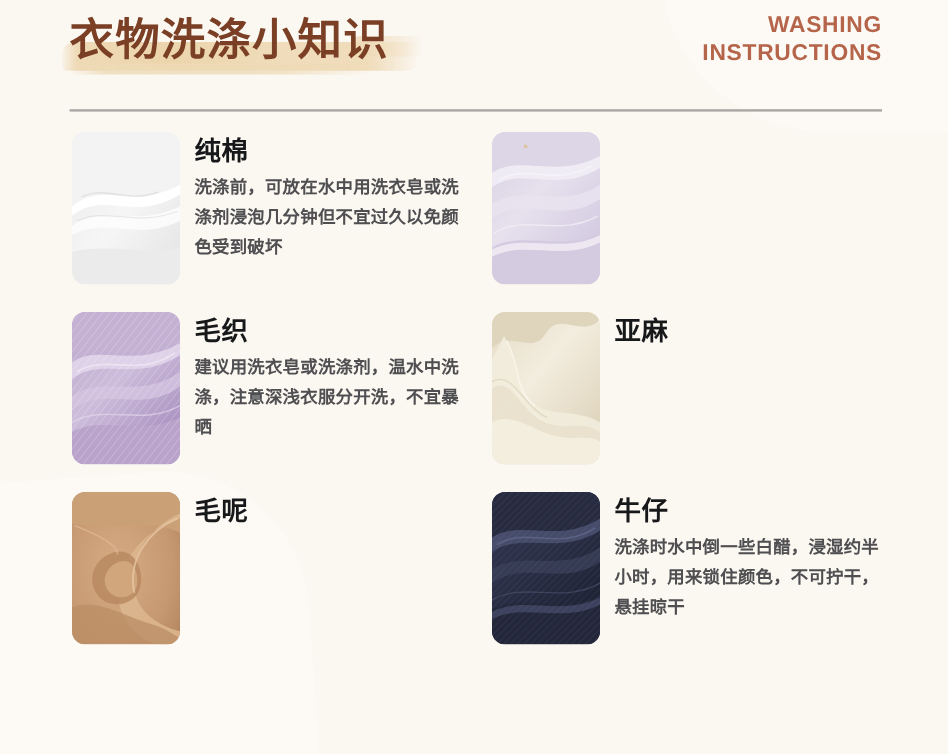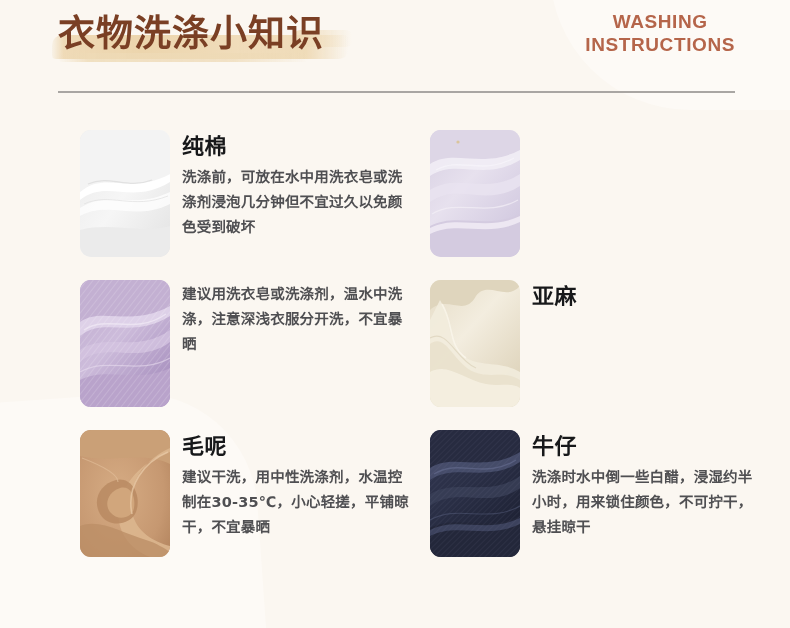--- a/index.html
+++ b/index.html
@@ -108,48 +108,48 @@
     font-weight: bold;
     color: #7a3f24;
     letter-spacing: 1px;
     line-height: 52px;
     white-space: nowrap;
   }
   .eng-title {
     position: absolute;
     right: 55px;
     top: 10px;
-    text-align: center;
+    text-align: right;
     font-family: "Liberation Sans", sans-serif;
     font-size: 19px;
     font-weight: bold;
     line-height: 23px;
     color: #b5654a;
     letter-spacing: 0.6px;
   }
   .divider {
     position: absolute;
     left: 58px;
     top: 91px;
     width: 677px;
     height: 2px;
     background: #a9a6a3;
   }
 
   
   .grid {
     position: absolute;
     left: 0;
-    top: 130px;
+    top: 110px;
     width: 790px;
     display: grid;
     grid-template-columns: 350px 350px;
     grid-auto-rows: 150px;
     column-gap: 0px;
-    padding-left: 80px;
+    padding-left: 60px;
     box-sizing: border-box;
   }
   .item {
     display: flex;
     align-items: flex-start;
     gap: 12px;
   }
   .thumb {
     flex: 0 0 auto;
     width: 90px;
@@ -271,20 +271,21 @@
         <path d="M0,42 C22,26 50,48 90,26 L90,0 L0,0 Z" fill="#c3b0d2"></path>
         <path d="M0,56 C24,36 52,60 90,36 L90,26 C50,48 22,26 0,42 Z" fill="#e0d4ea" opacity="0.9"></path>
         <path d="M0,82 C26,60 58,86 90,62 L90,50 C56,74 26,52 0,70 Z" fill="#d3c3e0" opacity="0.8"></path>
         <path d="M0,100 C26,86 58,104 90,88 L90,127 L0,127 Z" fill="#b9a3cb"></path>
         <rect width="90" height="127" fill="url(#g2p)"></rect>
         <path d="M4,50 C28,34 54,56 86,34" stroke="#efe7f4" stroke-width="1.5" fill="none" opacity="0.8"></path>
         <path d="M0,92 C28,76 58,96 90,78" stroke="#e7dcef" stroke-width="1.2" fill="none" opacity="0.6"></path>
       </svg>
     </div>
     <div class="item-text">
+      <h3 class="item-title">毛织</h3>
       <p class="item-desc">建议用洗衣皂或洗涤剂，温水中洗涤，注意深浅衣服分开洗，不宜暴晒</p>
     </div>
   </div>
 
   <div class="item">
     <div class="thumb">
       <svg viewBox="0 0 90 127" preserveAspectRatio="none">
         <defs>
           <linearGradient id="g3a" x1="0" y1="0" x2="0.8" y2="1">
             <stop offset="0" stop-color="#e5dcc6"></stop>
@@ -321,21 +322,20 @@
         <path d="M90,18 C64,30 46,54 52,82 C56,102 74,112 90,116 L90,127 L70,127 C46,118 34,96 40,72 C46,48 66,30 90,22 Z" fill="#dcb68e" opacity="0.9"></path>
         <path d="M36,50 C20,54 12,70 20,84 C28,98 50,96 56,82 C62,66 52,46 36,50 Z" fill="#b98a61" opacity="0.85"></path>
         <path d="M40,58 C28,62 24,74 30,82 C38,92 52,88 54,78 C56,66 50,55 40,58 Z" fill="#d3a87e" opacity="0.9"></path>
         <path d="M0,96 C20,88 44,104 66,110 C76,113 84,118 90,122 L90,127 L0,127 Z" fill="#bb8e66" opacity="0.8"></path>
         <path d="M88,22 C64,32 46,56 52,84" stroke="#e8c9a7" stroke-width="1.6" fill="none" opacity="0.75"></path>
         <path d="M2,28 C28,38 38,46 38,52" stroke="#e3c09b" stroke-width="1.3" fill="none" opacity="0.6"></path>
       </svg>
     </div>
     <div class="item-text">
       <h3 class="item-title">毛呢</h3>
-      <p class="item-desc">建议干洗，用中性洗涤剂，水温控制在30-35℃，小心轻搓，平铺晾干，不宜暴晒</p>
     </div>
   </div>
 
   <div class="item">
     <div class="thumb">
       <svg viewBox="0 0 90 127" preserveAspectRatio="none">
         <defs>
           <linearGradient id="g5a" x1="0" y1="0" x2="0.6" y2="1">
             <stop offset="0" stop-color="#333852"></stop>
               <stop offset="0.5" stop-color="#2a2f46"></stop>

